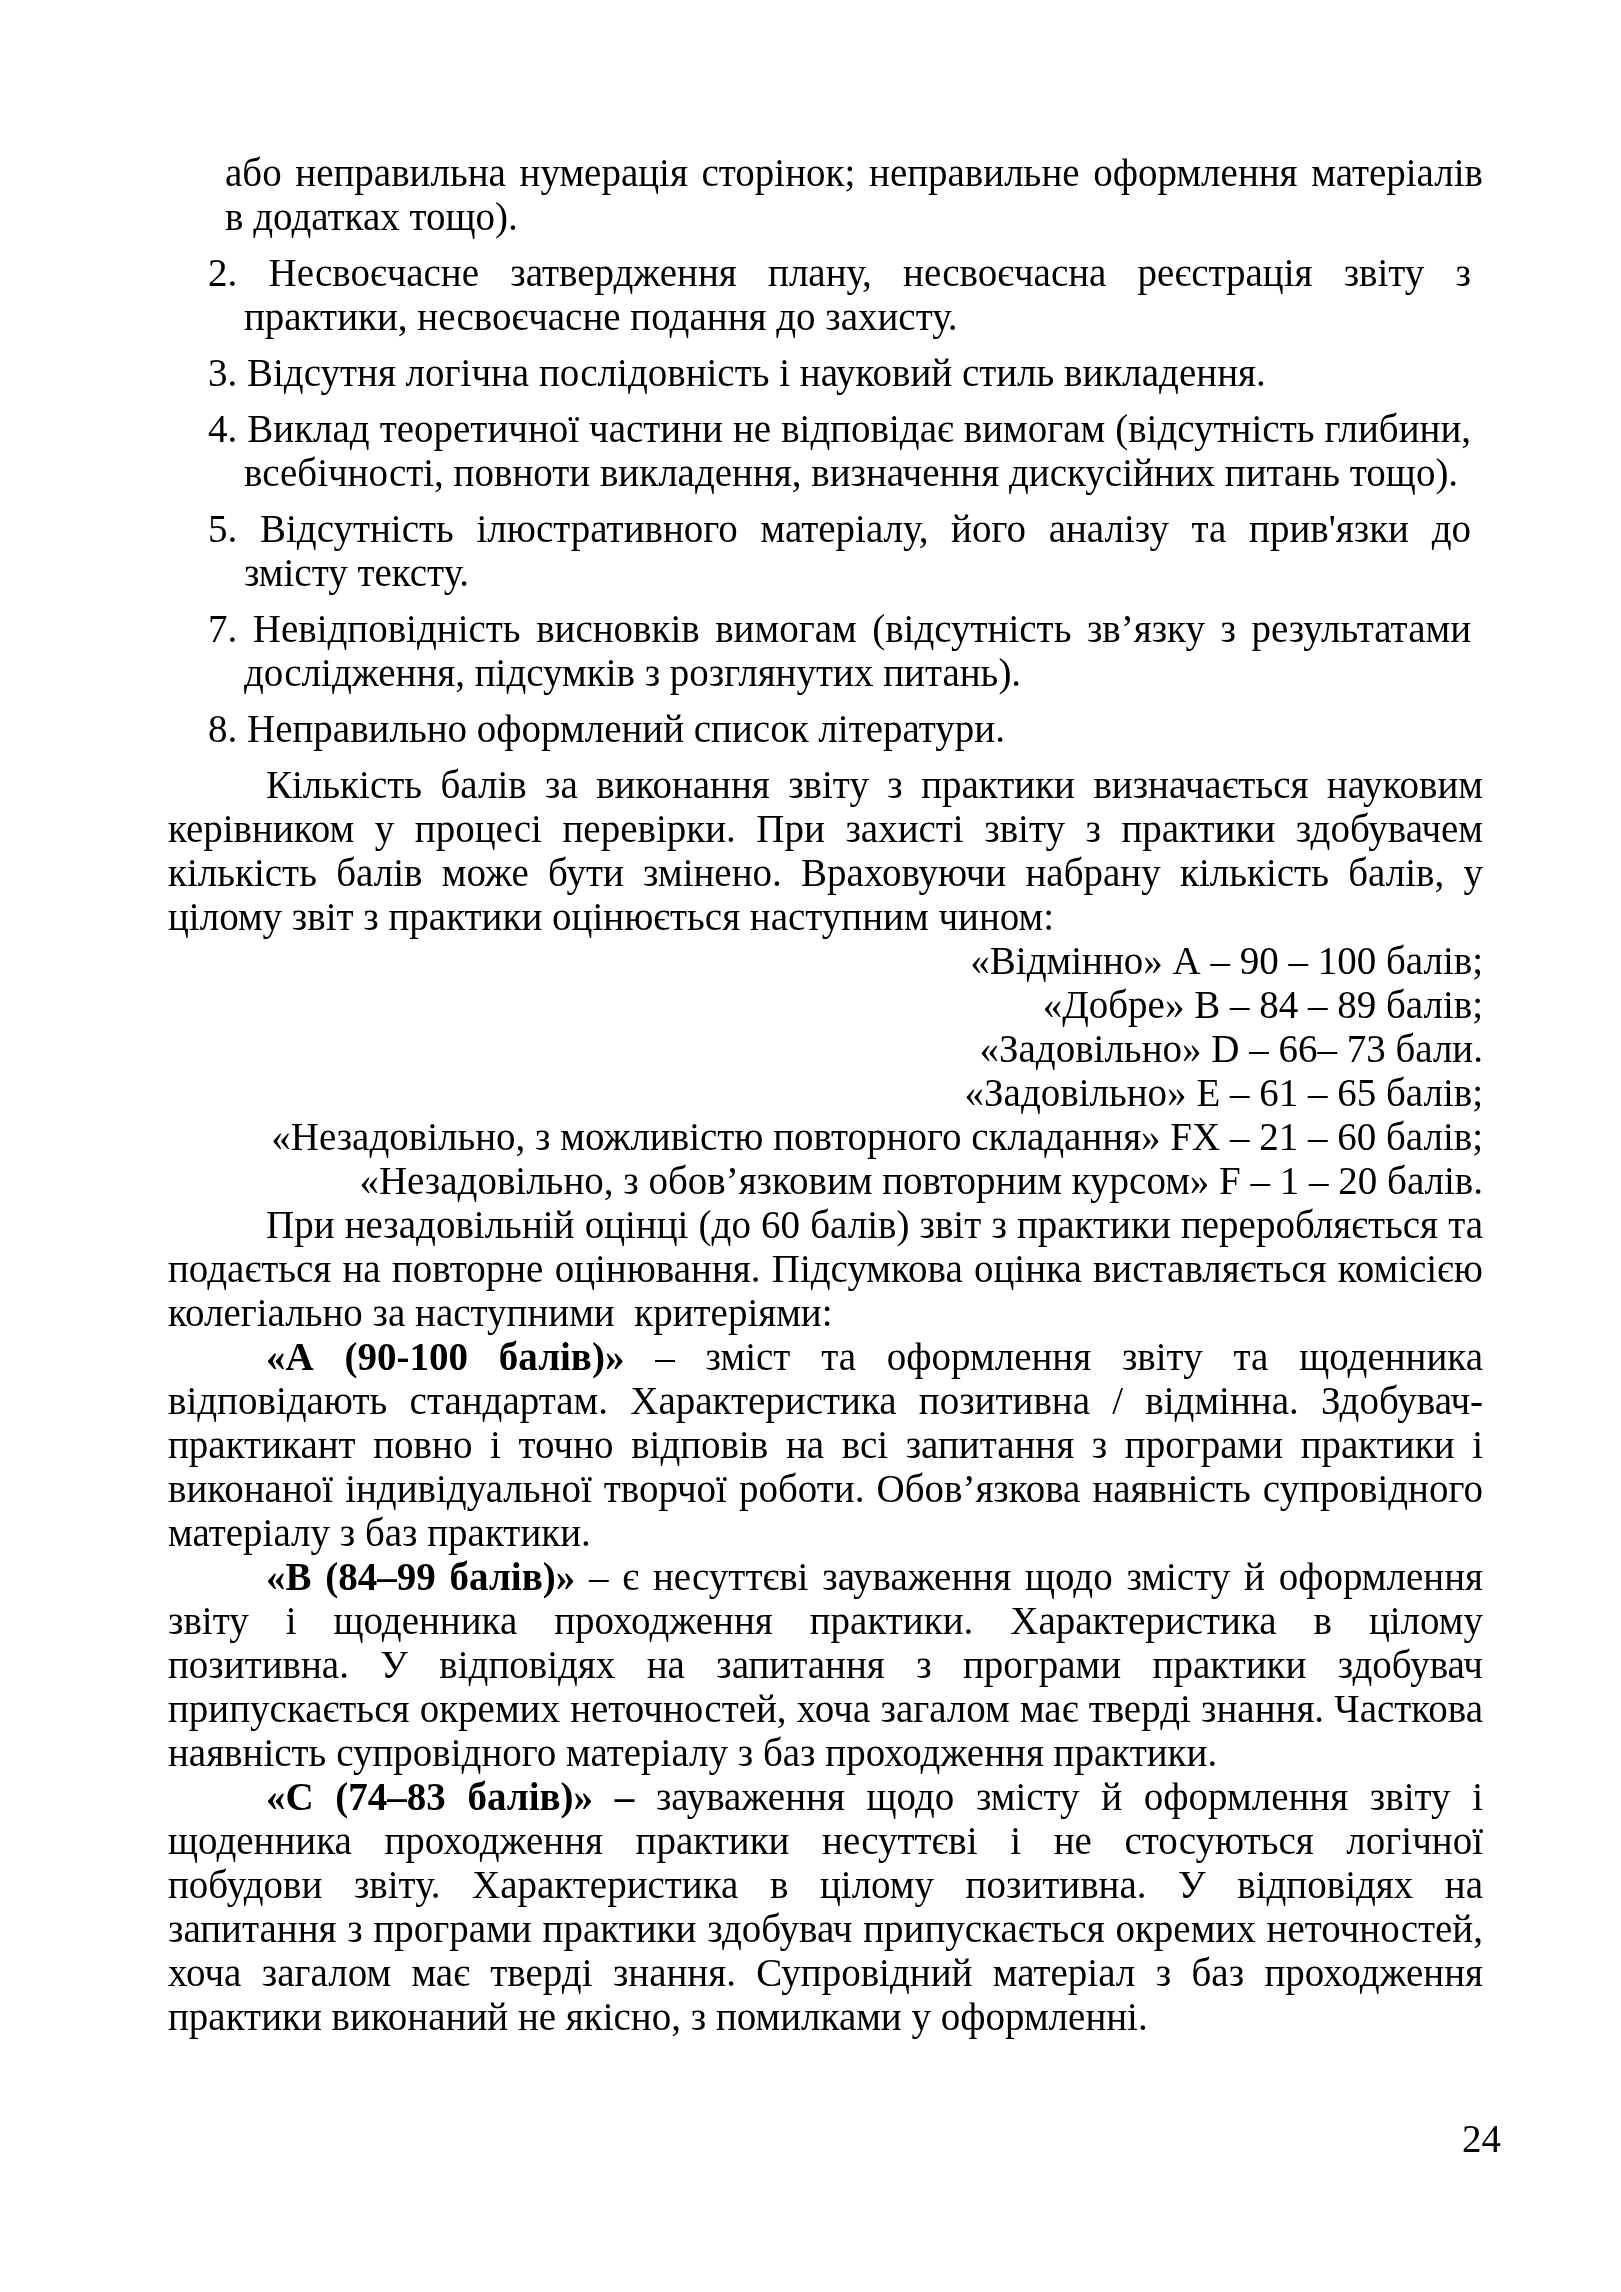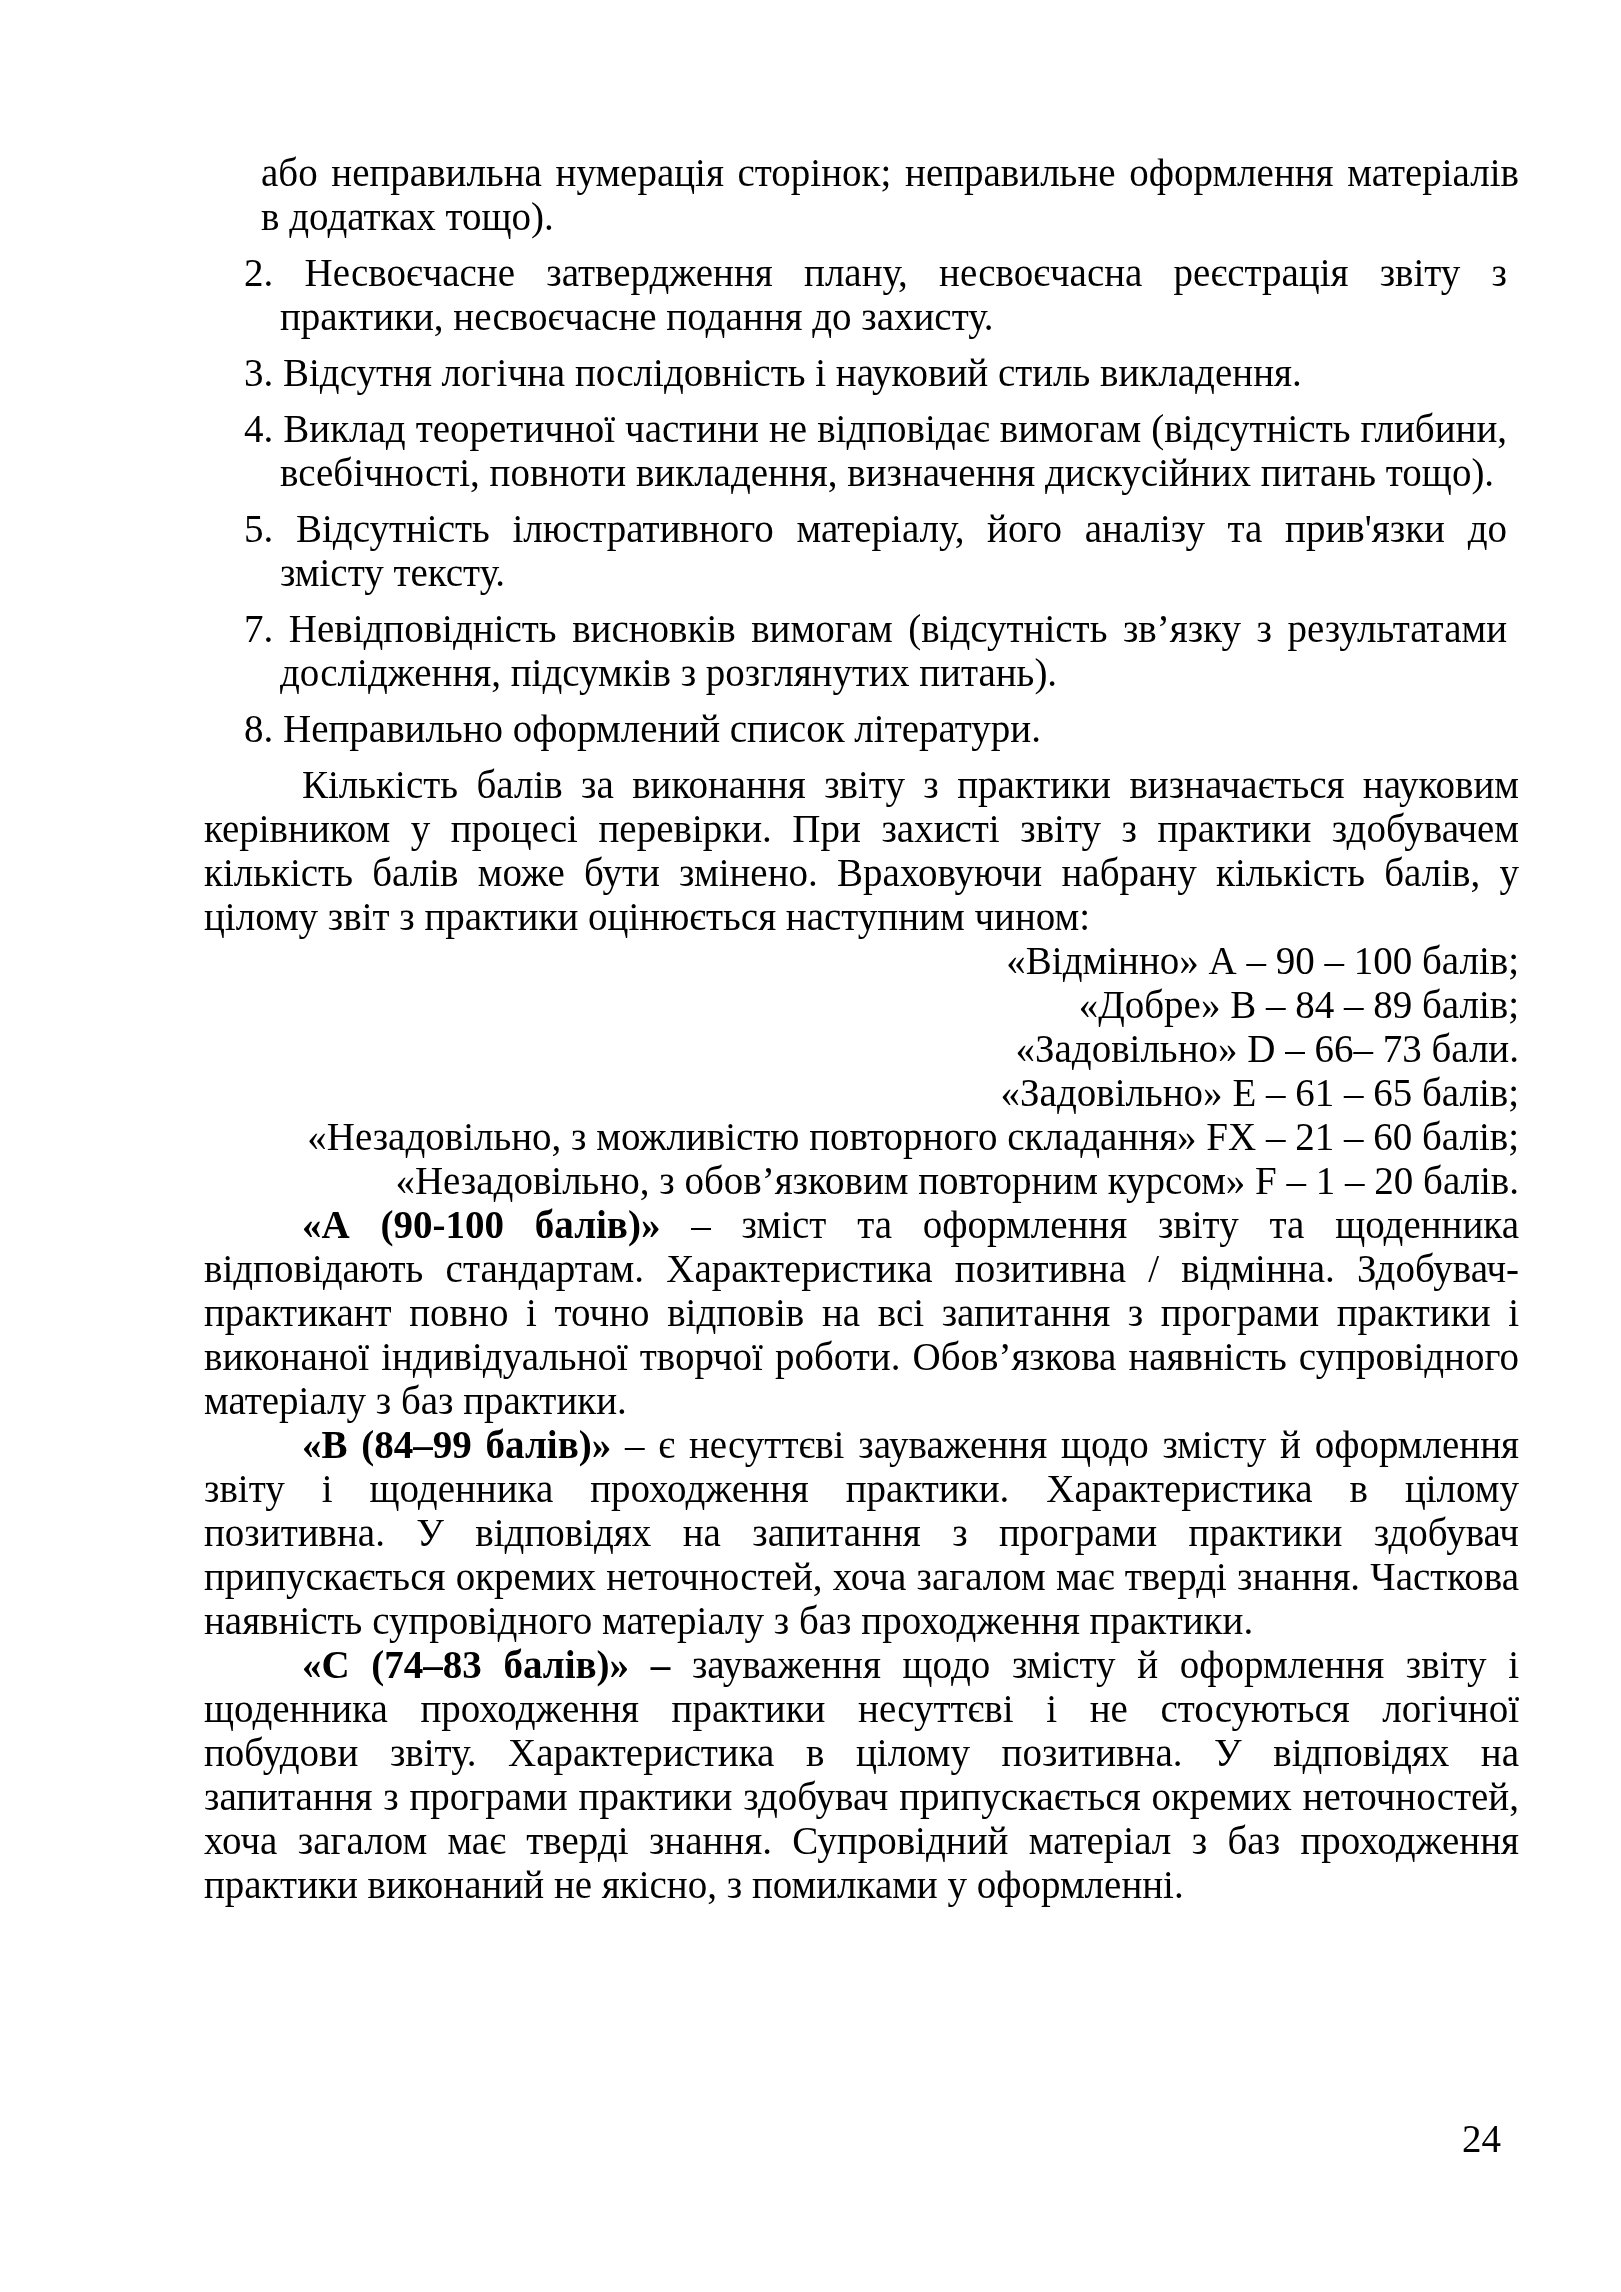--- a/index.html
+++ b/index.html
@@ -9,21 +9,21 @@
     background: #ffffff;
     color: #000000;
     position: relative;
     font-family: "Liberation Serif", "DejaVu Serif", serif;
     font-size: 39px;
     line-height: 44px;
     overflow: hidden;
   }
   .content {
     position: absolute;
-    left: 204px;
+    left: 168px;
     top: 151px;
     width: 1315px;
     text-align: justify;
   }
   .li {
     padding-left: 64px;
     text-indent: -36px;
     margin: 12px;
   }
   .li-cont {
@@ -113,20 +113,21 @@
   </div>
   <div class="grade-row">
     <span>«Незадовільно, з можливістю повторного складання»</span>
     <span>FX – 21 – 60 балів;</span>
   </div>
   <div class="grade-row">
     <span>«Незадовільно, з обов’язковим повторним курсом»</span>
     <span>F – 1 – 20 балів.</span>
   </div>
 
+  <p class="para">При незадовільній оцінці (до 60 балів) звіт з практики переробляється та подається на повторне оцінювання. Підсумкова оцінка виставляється комісією колегіально за наступними &nbsp;критеріями:</p>
 
   <p class="para"><b>«А (90-100 балів)»</b><span> – зміст та оформлення звіту та щоденника відповідають стандартам. Характеристика позитивна / відмінна. Здобувач-практикант повно і точно відповів на всі запитання з програми практики і виконаної індивідуальної творчої роботи. Обов’язкова наявність супровідного матеріалу з баз практики.</span></p>
 
   <p class="para"><b>«В (84–99 балів)»</b><span> – є несуттєві зауваження щодо змісту й оформлення звіту і щоденника проходження практики. Характеристика в цілому позитивна. У відповідях на запитання з програми практики здобувач припускається окремих неточностей, хоча загалом має тверді знання. Часткова наявність супровідного матеріалу з баз проходження практики.</span></p>
 
   <p class="para"><b>«С (74–83 балів)» –</b><span> зауваження щодо змісту й оформлення звіту і щоденника проходження практики несуттєві і не стосуються логічної побудови звіту. Характеристика в цілому позитивна. У відповідях на запитання з програми практики здобувач припускається окремих неточностей, хоча загалом має тверді знання. Супровідний матеріал з баз проходження практики виконаний не якісно, з помилками у оформленні.</span></p>
 
 </div>
 
 <div class="pagenum">24</div>

